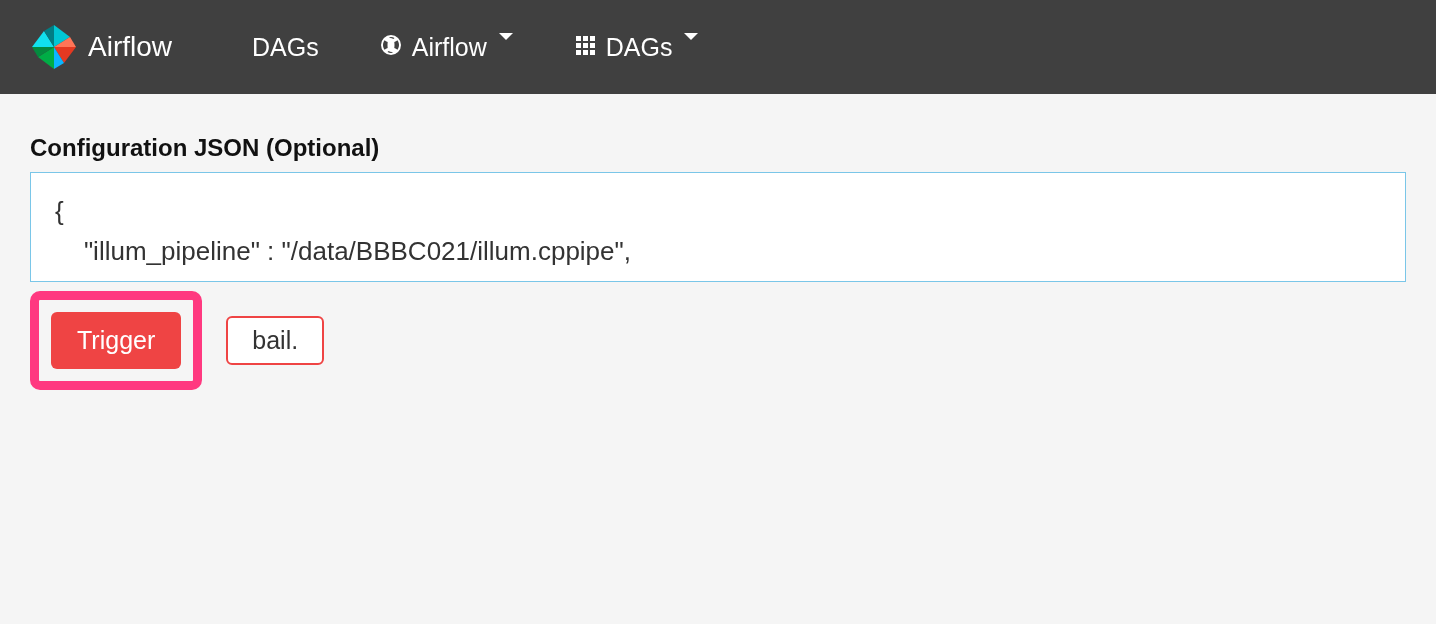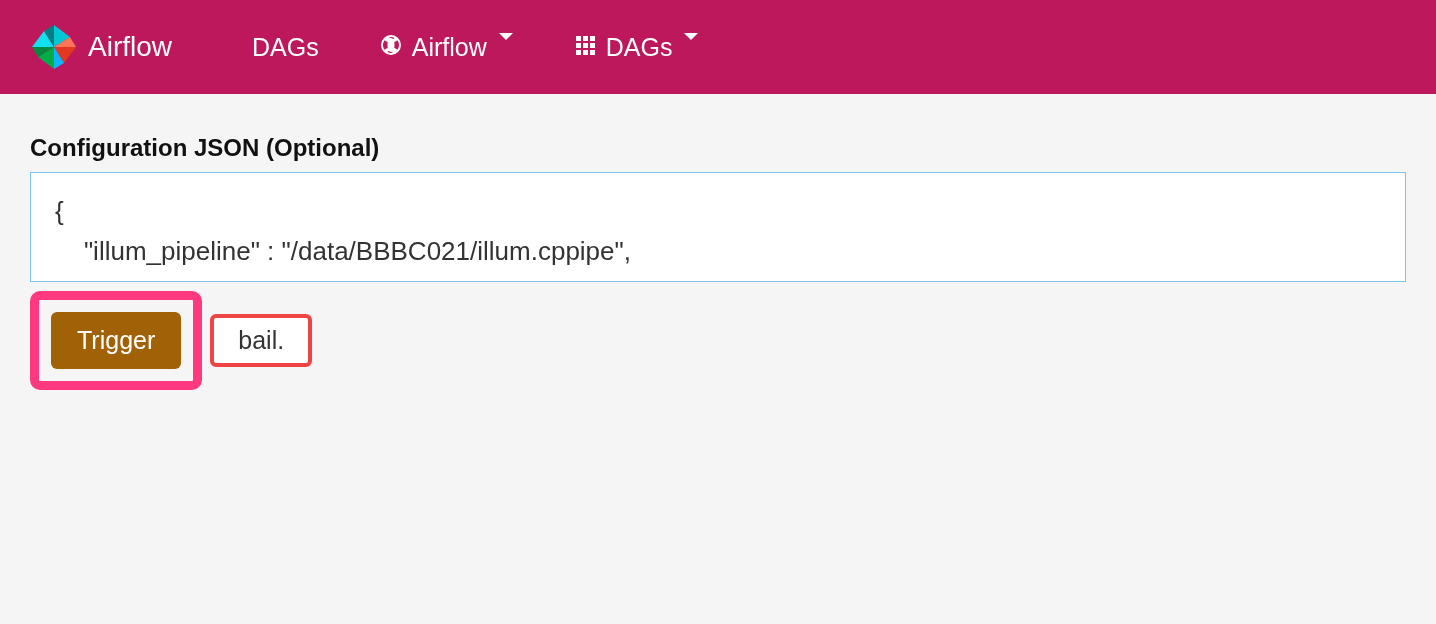--- a/index.html
+++ b/index.html
@@ -2,21 +2,21 @@
 <html><head>
   <meta charset="utf-8">
   <style>
     * { margin: 0; padding: 0; box-sizing: border-box; }
     body {
       font-family: -apple-system, BlinkMacSystemFont, "Segoe UI", Helvetica, Arial, sans-serif;
       background: #f5f5f5;
       width: 1436px;
     }
     .navbar {
-      background: #be185d;
+      background: #404040;
       height: 94px;
       display: flex;
       align-items: center;
       padding: 0 30px;
       gap: 0;
     }
     .navbar-brand {
       display: flex;
       align-items: center;
       gap: 10px;
@@ -91,37 +91,37 @@
       gap: 0;
       margin-top: 5px;
     }
     .highlight-box {
       border: 9px solid #ff3980;
       border-radius: 10px;
       padding: 12px;
       display: inline-block;
     }
     .btn-trigger {
-      background: #a16207;
+      background: #ef4444;
       color: #fff;
       border: none;
       border-radius: 6px;
       padding: 14px 26px;
       font-size: 25px;
       cursor: pointer;
     }
     .btn-bail {
       background: #fff;
       color: #333;
-      border: 4px solid #ef4444;
+      border: 2px solid #ef4444;
       border-radius: 6px;
       padding: 8px 24px;
       font-size: 25px;
       cursor: pointer;
-      margin-left: 8px;
+      margin-left: 24px;
     }
   </style>
 </head>
 <body>
 
 <div class="navbar">
   <div class="navbar-brand">
     <svg class="logo" viewBox="0 0 48 48">
       <path d="M24 24 L24 2 L40 14 Z" fill="#00c7d4"></path>
       <path d="M24 24 L46 24 L34 40 Z" fill="#e43921"></path>

